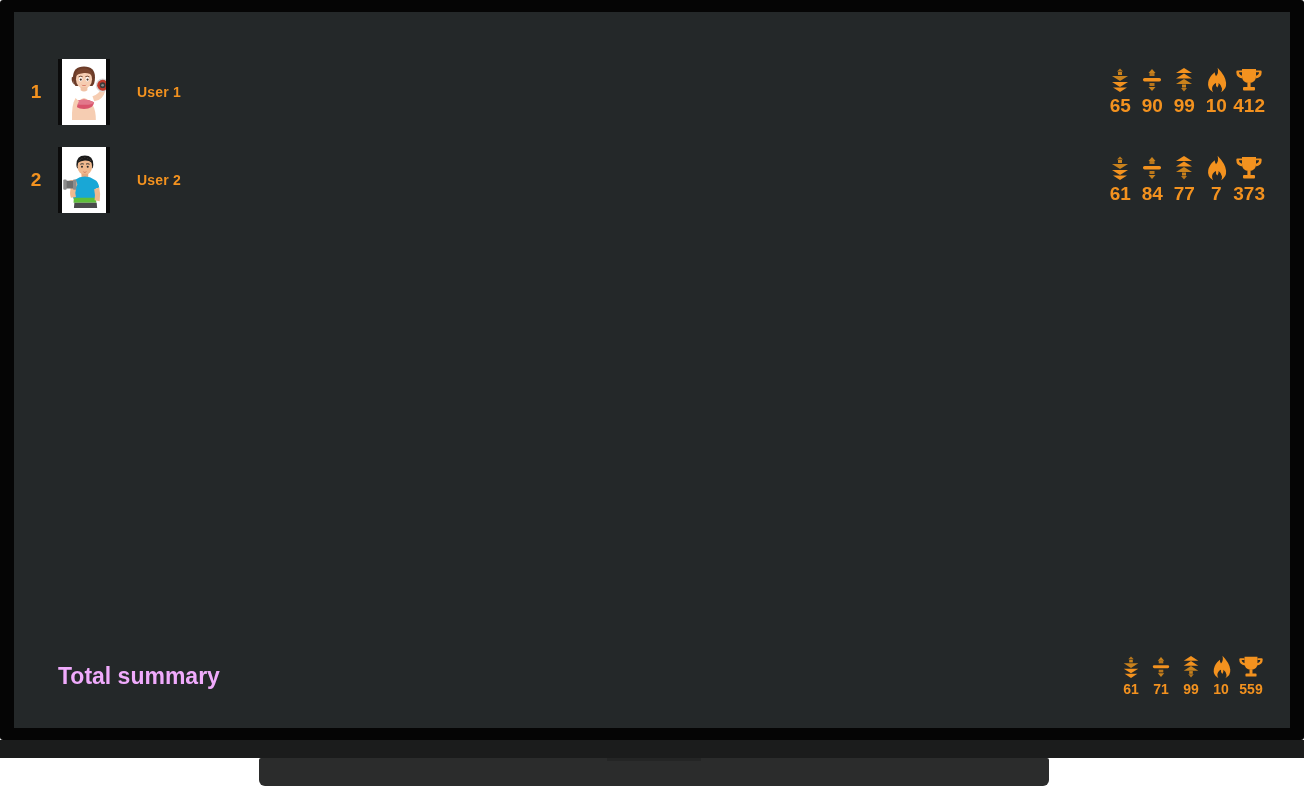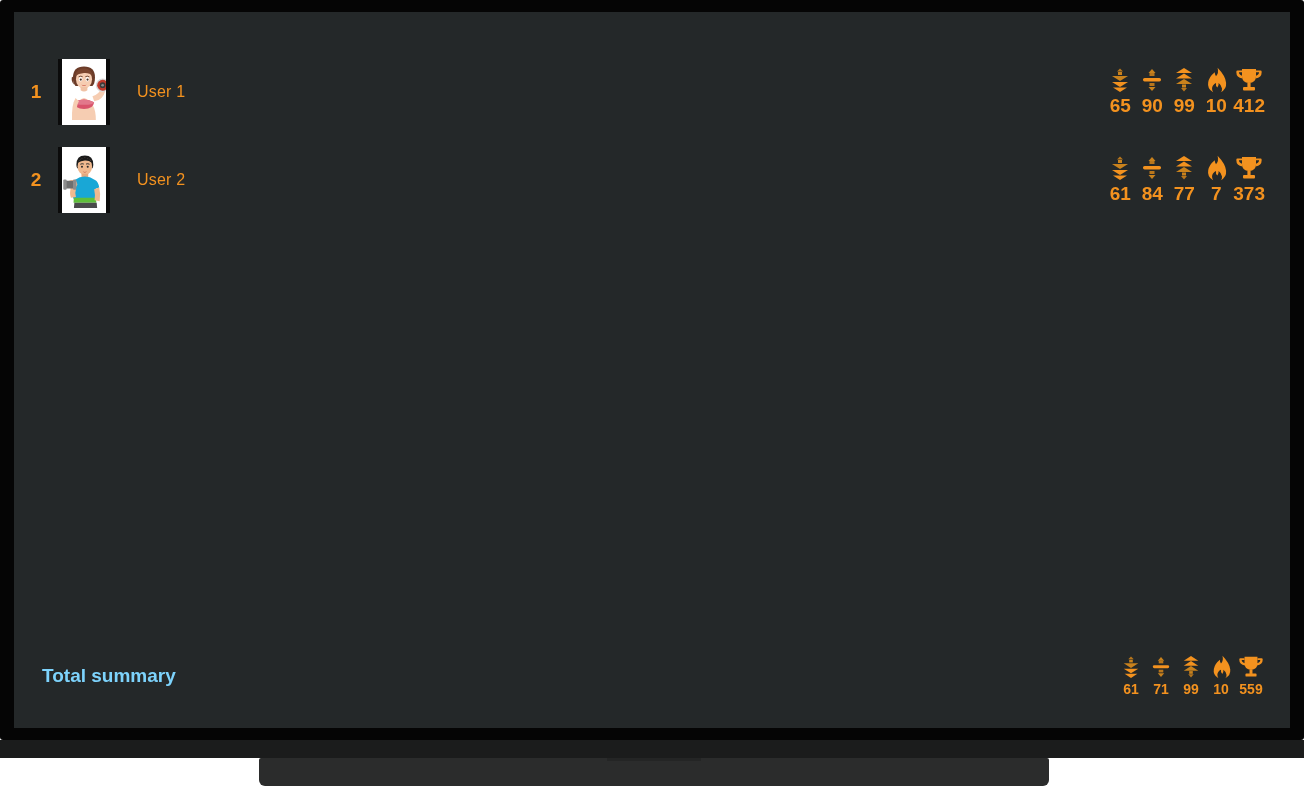--- a/index.html
+++ b/index.html
@@ -102,22 +102,22 @@
     position: relative;
     border-left: 4px solid #0b0b0b;
     border-right: 4px solid #0b0b0b;
   }
 
   .avatar svg { display: block; width: 100%; height: 100%; }
 
   .uname {
     margin-left: 27px;
     color: #f3921f;
-    font-size: 16px;
-    font-weight: normal;
+    font-size: 14px;
+    font-weight: bold;
     letter-spacing: .2px;
   }
 
   
   .stats {
     position: absolute;
     right: 24px;
     display: flex;
     align-items: flex-start;
     gap: 0px;
@@ -149,23 +149,23 @@
     white-space: nowrap;
   }
 
   
   #totals-row .stat .val { font-size: 14px; line-height: 17px; }
   #totals-row .stat .ico { height: 24px; }
   #totals-row .stat { min-width: 30px; }
 
   #total-label {
     position: absolute;
-    left: 28px;
-    color: #7dd3fc;
-    font-size: 19px;
+    left: 44px;
+    color: #f0abfc;
+    font-size: 23px;
     font-weight: bold;
   }
 </style>
 </head>
 <body>
 
 <div id="device">
 
   <div id="bezel">
 

